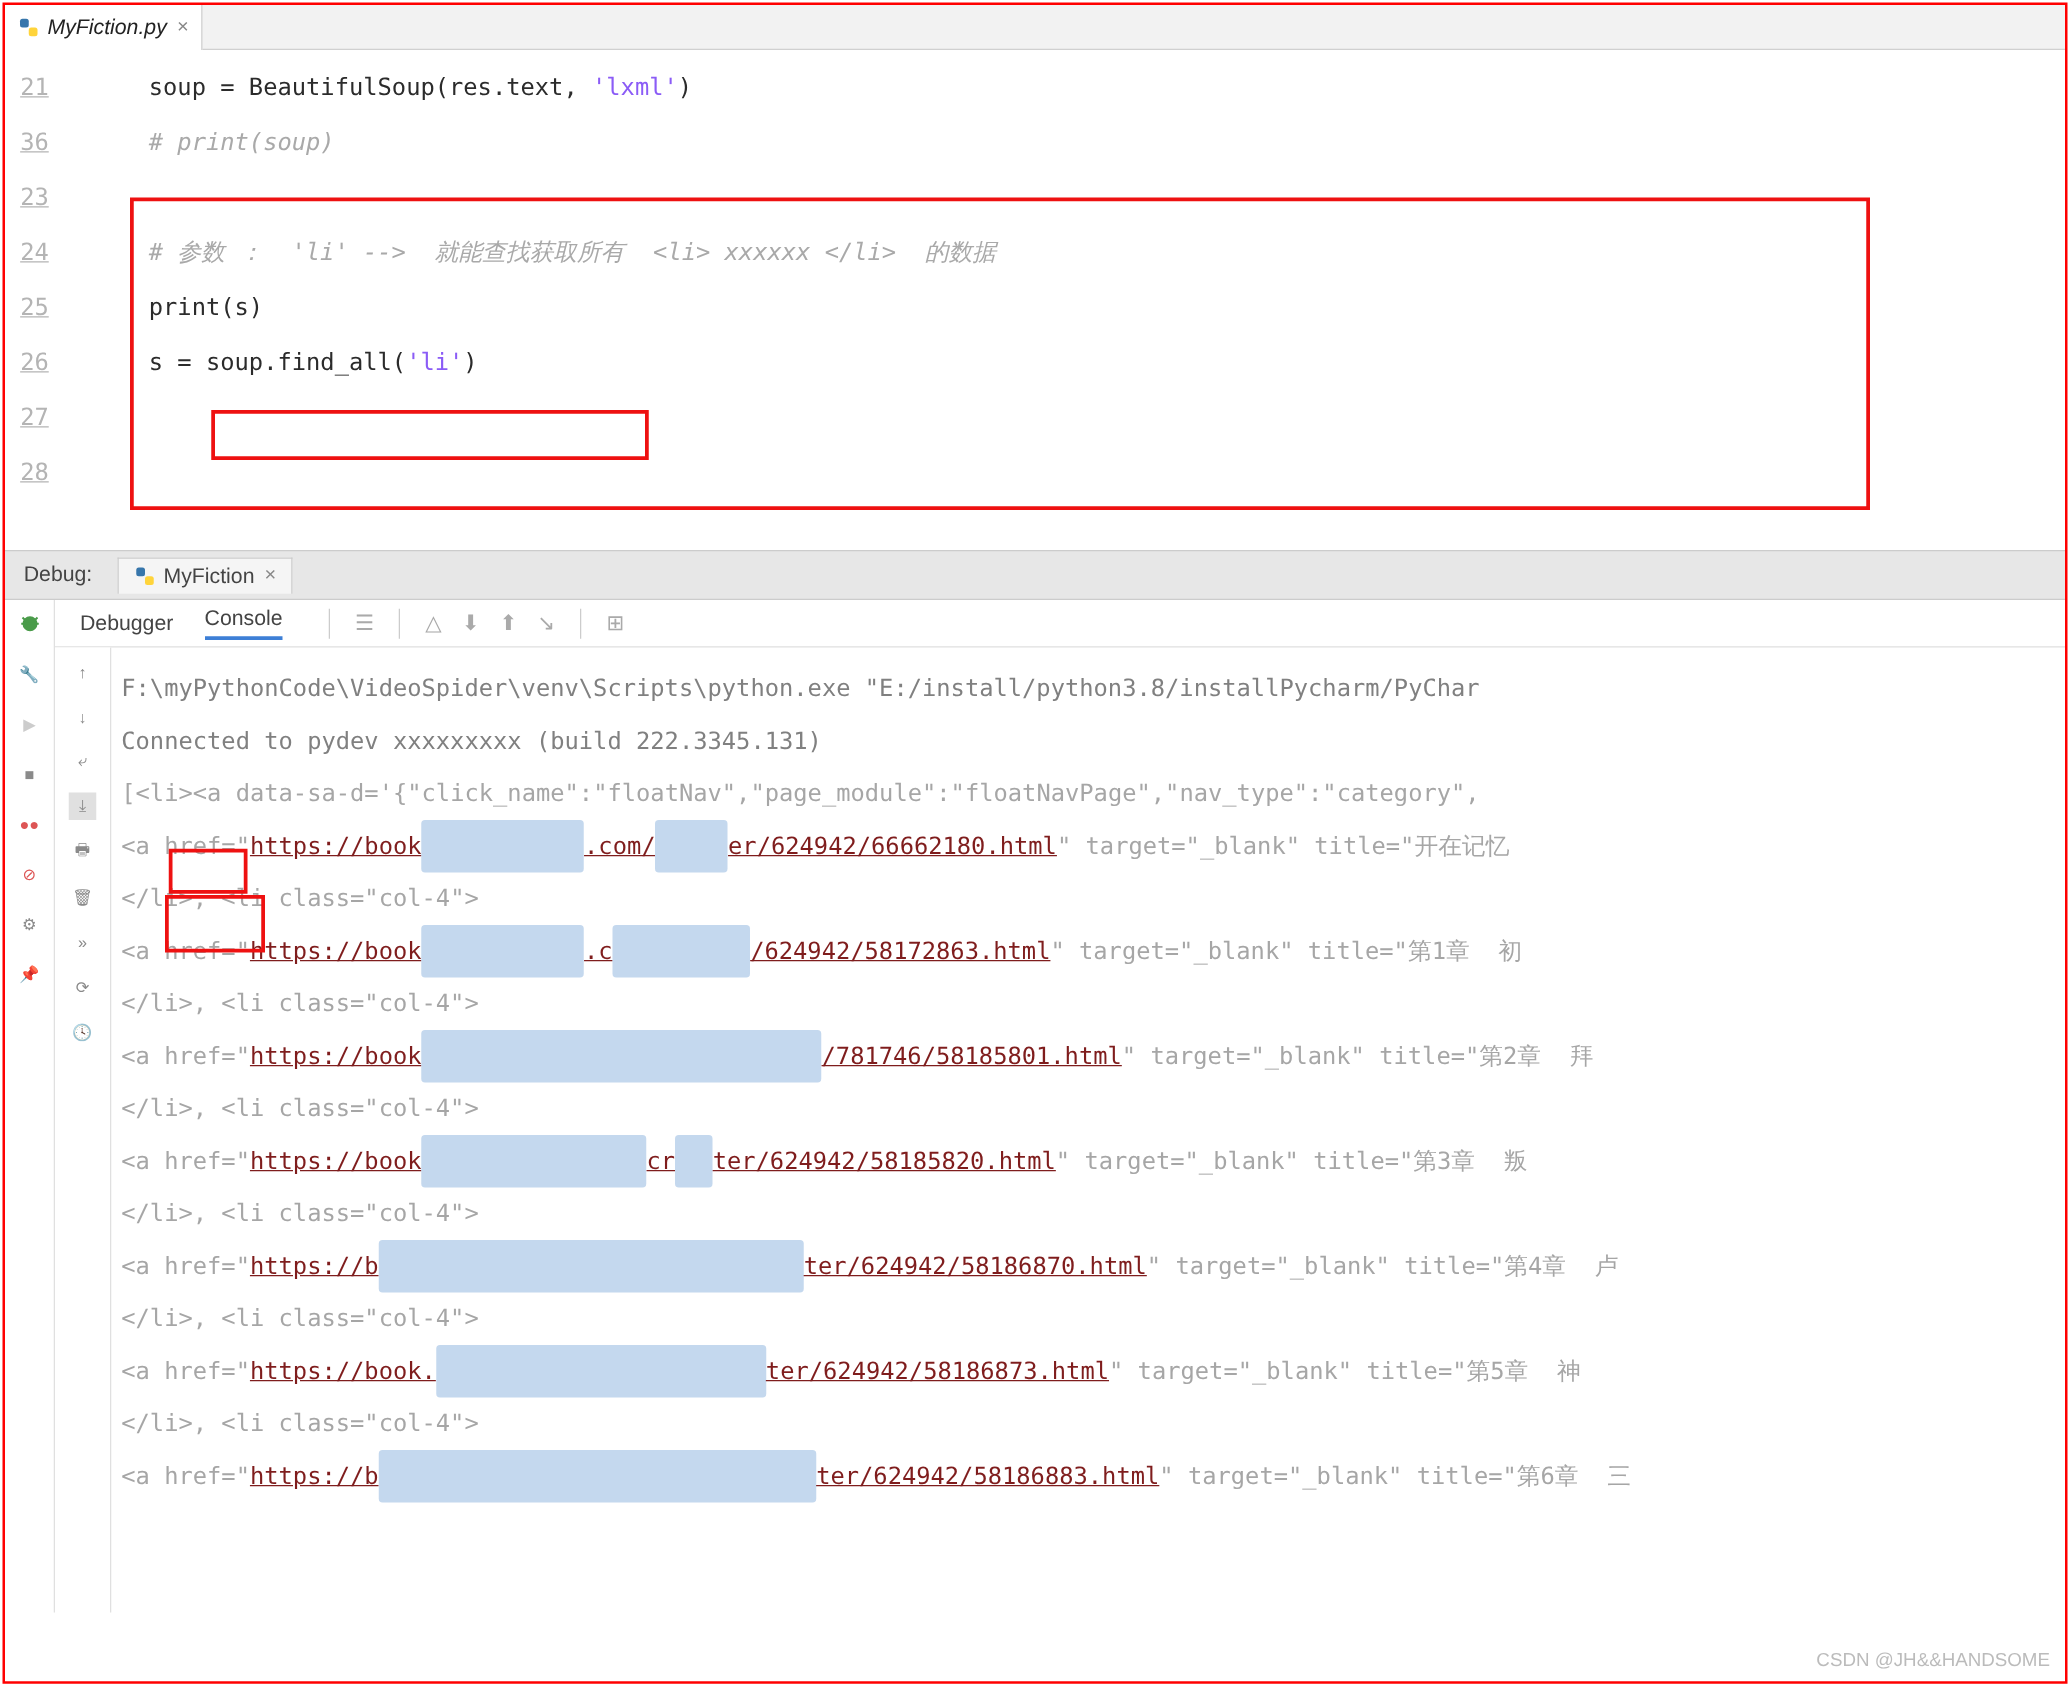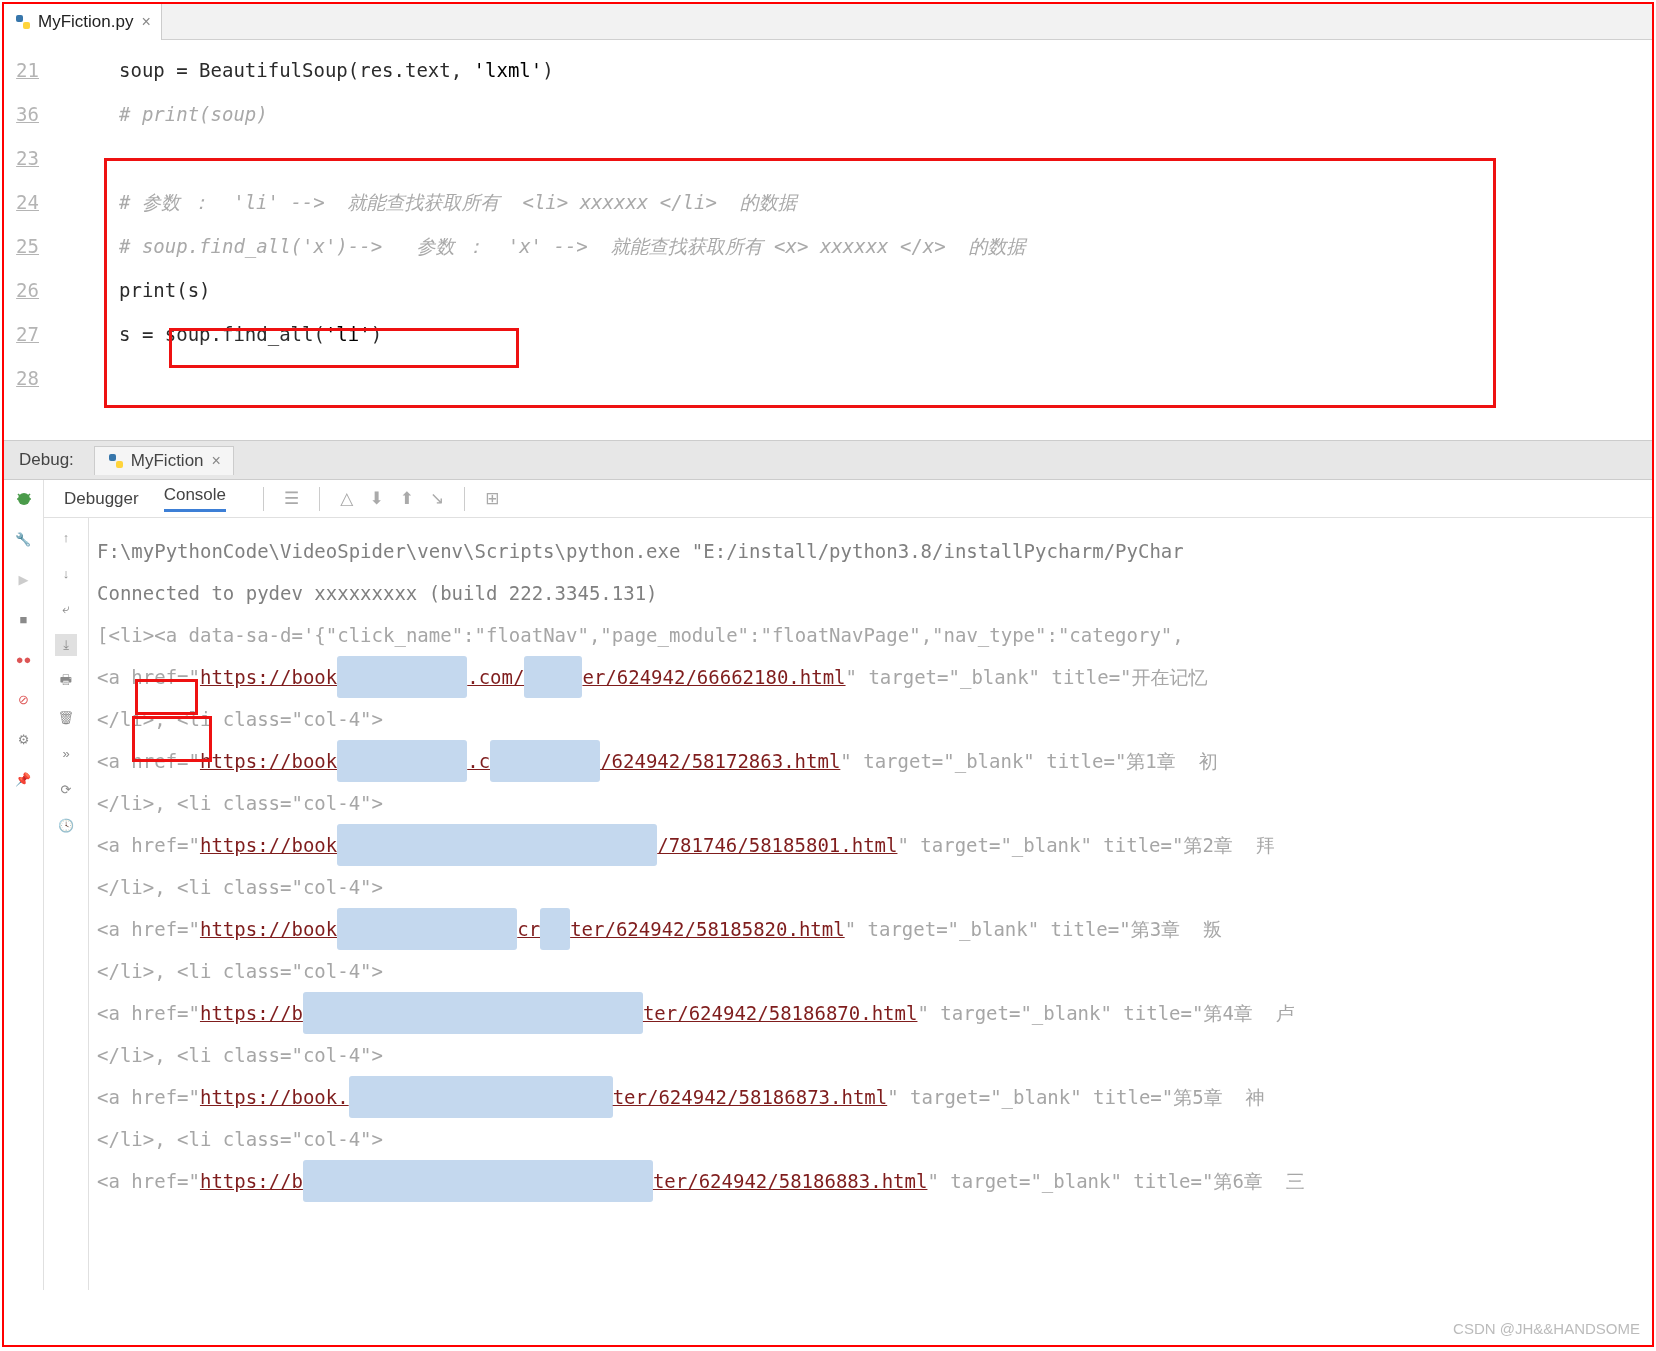--- a/index.html
+++ b/index.html
@@ -1,27 +1,27 @@
 <!DOCTYPE html>
 <html><head>
 <meta charset="utf-8">
 <style>
   * { box-sizing: border-box; margin: 0; padding: 0; }
   body { font-family: "Segoe UI", Arial, sans-serif; font-size: 13px; background: #fff; width: 1656px; height: 1351px; position: relative; }
   .frame-red { border: 2px solid #f00; width: 1652px; height: 1345px; position: absolute; left: 2px; top: 2px; }
-  .tab-bar { background: #f2f2f2; height: 36px; display: flex; align-items: center; border-bottom: 1px solid #d0d0d0; }
+  .tab-bar { background: #f2f2f2; height: 36px; display: flex; align-items: center; border-bottom: 1px solid #d0d0d0; font-style: italic; }
   .file-tab { background: #fff; height: 36px; display: flex; align-items: center; padding: 0 10px; border-right: 1px solid #ccc; font-size: 17px; color: #222; }
   .py-icon { width: 18px; height: 18px; margin-right: 6px; display: inline-flex; align-items: center; justify-content: center; }
   .close-x { margin-left: 8px; color: #888; font-size: 16px; }
   .editor-area { display: flex; height: 400px; background: #fff; }
   .gutter { width: 45px; background: #fff; text-align: right; padding-right: 10px; padding-top: 8px; color: #b4b4b4; font-family: Consolas, monospace; font-size: 19px; line-height: 44px; text-decoration: underline; }
   .gutter div { height: 44px; }
   .code { flex: 1; padding-top: 8px; font-family: Consolas, monospace; font-size: 19px; line-height: 44px; position: relative; }
   .code-line { height: 44px; white-space: pre; color: #2b2b2b; padding-left: 70px; }
-  .str { color: #000000; }
+  .str { color: #8b5cf6; }
   .com { color: #a9a9a9; font-style: italic; }
   .fn { color: #2b2b2b; }
   .red-box-1 { position: absolute; left: 55px; top: 118px; width: 1392px; height: 250px; border: 3px solid #e11; }
   .red-box-2 { position: absolute; left: 120px; top: 288px; width: 350px; height: 40px; border: 3px solid #e11; }
   .debug-header { background: #e7e7e7; height: 40px; border-top: 1px solid #ccc; border-bottom: 1px solid #ccc; display: flex; align-items: center; padding-left: 15px; font-size: 17px; color: #444; }
   .debug-tab { background: #f5f5f5; padding: 4px 12px; margin-left: 20px; display: flex; align-items: center; border-top: 1px solid #ccc; border-left: 1px solid #ccc; border-right: 1px solid #ccc; }
   .debug-panel { display: flex; height: 810px; background: #fff; }
   .left-toolbar { width: 40px; background: #fff; border-right: 1px solid #e0e0e0; display: flex; flex-direction: column; align-items: center; padding-top: 8px; gap: 18px; }
   .tool-ic { width: 22px; height: 22px; display: flex; align-items: center; justify-content: center; color: #8a8a8a; }
   .mid-toolbar { width: 45px; background: #fff; border-right: 1px solid #e0e0e0; display: flex; flex-direction: column; align-items: center; padding-top: 8px; gap: 14px; }
@@ -67,21 +67,20 @@
       <div>25</div>
       <div>26</div>
       <div>27</div>
       <div>28</div>
     </div>
     <div class="code">
       <div class="code-line"><span>soup = BeautifulSoup(res.text, </span><span class="str">'lxml'</span><span>)</span></div>
       <div class="code-line"><span class="com"># print(soup)</span></div>
       <div class="code-line"></div>
       <div class="code-line"><span class="com"># 参数 ：  'li' --&gt;  就能查找获取所有  &lt;li&gt; xxxxxx &lt;/li&gt;  的数据</span></div>
-      <div class="code-line"><span class="com"># soup.find_all('x')--&gt;   参数 ：  'x' --&gt;  就能查找获取所有 &lt;x&gt; xxxxxx &lt;/x&gt;  的数据</span></div>
       <div class="code-line"><span class="fn">print</span><span>(s)</span></div>
       <div class="code-line"><span>s = soup.find_all(</span><span class="str">'li'</span><span>)</span></div>
       <div class="code-line"></div>
       <div class="red-box-1"></div>
       <div class="red-box-2"></div>
     </div>
   </div>
 
   <div class="debug-header">
     <span>Debug:</span>

